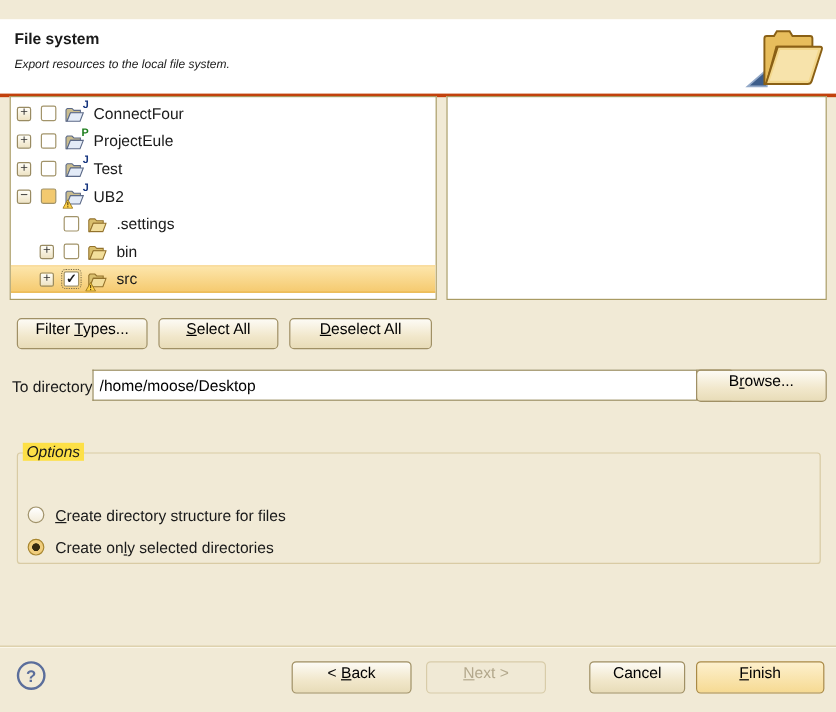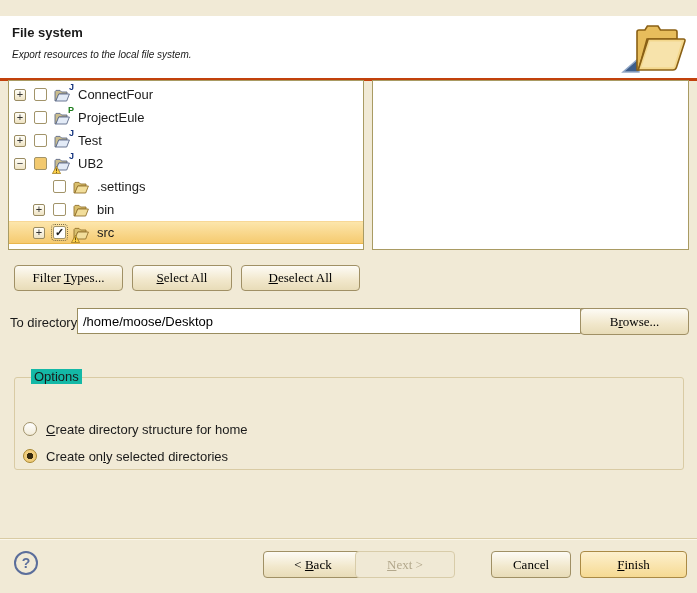--- a/index.html
+++ b/index.html
@@ -31,49 +31,49 @@
   .icon-project .f-back{fill:#cabd8e;stroke:#5c6a88;}
   .icon-project .f-front{fill:#e3ebf7;stroke:#5c6a88;}
   .icon-folder .f-back{fill:#d9bf6d;stroke:#93722c;}
   .icon-folder .f-front{fill:#f2de9b;stroke:#93722c;}
   .dec{position:absolute;top:-3px;right:-1px;font-size:9px;font-weight:bold;line-height:9px;}
   .dec-J{color:#16357f;}
   .dec-P{color:#1c7d1c;}
   .warn{position:absolute;left:-2px;bottom:-2px;line-height:0;}
   .tree-label{white-space:nowrap;}
   
-  .btn{display:inline-flex;align-items:center;justify-content:center;box-sizing:border-box;height:26px;
+  .btn{display:inline-flex;align-items:flex-start;justify-content:center;box-sizing:border-box;height:26px;
     background:linear-gradient(#fdfbf5,#f1e7cb 60%,#e8dcb8);border:1px solid #a09065;border-radius:4px;
-    font-family:Liberation Serif, serif;font-size:13px;color:#000;cursor:default;}
+    font-family:Liberation Sans, sans-serif;font-size:13px;color:#000;cursor:default;}
   .btn.default{background:linear-gradient(#fdf0cd,#f6da93);border-color:#aa8a45;}
   .btn.disabled{background:#f0e9d5;border-color:#d8cca9;color:#b3a88c;}
   .u{text-decoration:underline;}
   .toolbar{position:absolute;left:14px;top:265px;display:flex;gap:9px;}
   .toolbar .btn{padding:0 12px;}
   #btn-filter{width:109px;}#btn-selall{width:100px;}#btn-desall{width:119px;}
   
   .dest-label{position:absolute;left:10px;top:315px;}
   .combo{position:absolute;left:77px;top:308px;width:534px;height:26px;display:flex;box-sizing:border-box;}
   .combo input{flex:1 1 auto;height:26px;box-sizing:border-box;border:1px solid #998c5e;border-right:none;background:#fff;
     padding:0 5px;font-family:"Liberation Sans",sans-serif;font-size:13px;color:#000;outline:none;}
   .combo-arrow{flex:0 0 31px;height:26px;box-sizing:border-box;border:1px solid #a09065;border-radius:0 3px 3px 0;
     background:linear-gradient(#fdfbf5,#eee3c2);display:flex;align-items:center;justify-content:center;}
   #btn-browse{position:absolute;left:580px;top:308px;width:109px;height:27px;}
   
   .group{position:absolute;left:14px;top:377px;width:670px;height:93px;box-sizing:border-box;border:1px solid #d9cba4;border-radius:3px;}
-  .group-title{position:absolute;left:16px;top:-9px;background:#14b8a6;padding:0 3px;}
+  .group-title{position:absolute;left:4px;top:-9px;background:#fde047;padding:0 3px;font-style:italic;}
   .opt-row{position:absolute;left:8px;display:flex;align-items:center;gap:9px;height:16px;}
   .gcheck{width:14px;height:14px;box-sizing:border-box;border:1px solid #a0926a;border-radius:2px;background:linear-gradient(#ffffff,#f6f0e0);}
   .gradio{width:14px;height:14px;box-sizing:border-box;border:1px solid #a0926a;border-radius:50%;background:linear-gradient(#ffffff,#f3ecd9);}
   .gradio.selected{border-color:#a8862f;background:radial-gradient(circle at 50% 50%, #35290f 0 3px, #f0cd7c 3.5px);}
   
   .sep{position:absolute;left:0;top:538px;width:697px;height:1px;background:#d9cba4;box-shadow:0 1px 0 #fbf7ea;}
   .help{position:absolute;left:14px;top:551px;width:24px;height:24px;box-sizing:border-box;border:2px solid #5b6e9b;border-radius:50%;
     color:#5b6e9b;font-weight:bold;font-size:14px;text-align:center;line-height:20px;}
-  #btn-back{position:absolute;left:263px;top:551px;width:100px;height:27px;}
+  #btn-back{position:absolute;left:243px;top:551px;width:100px;height:27px;}
   #btn-next{position:absolute;left:355px;top:551px;width:100px;height:27px;}
   #btn-cancel{position:absolute;left:491px;top:551px;width:80px;height:27px;}
   #btn-finish{position:absolute;left:580px;top:551px;width:107px;height:27px;}
 </style>
 </head>
 <body>
 
 <div class="banner">
   <div class="banner-title">File system</div>
   <div class="banner-sub">Export resources to the local file system.</div>
@@ -221,21 +221,21 @@
   </span>
 </div>
 <button class="btn" id="btn-browse">
     <span><span>B</span><span class="u">r</span><span>owse...</span></span>
   </button>
 
 <div class="group">
   <span class="group-title">Options</span>
   <div class="opt-row" style="top:43px;">
     <span class="gradio" id="radio-structure"></span>
-    <span><span></span><span class="u">C</span><span>reate directory structure for home</span></span>
+    <span><span></span><span class="u">C</span><span>reate directory structure for files</span></span>
   </div>
   <div class="opt-row" style="top:70px;align-items:center;">
     <span class="gradio selected" id="radio-only"></span>
     <span><span>Create on</span><span class="u">l</span><span>y selected directories</span></span>
   </div>
 </div>
 
 <div class="sep"></div>
 <div class="help">?</div>
 <button class="btn" id="btn-back">

